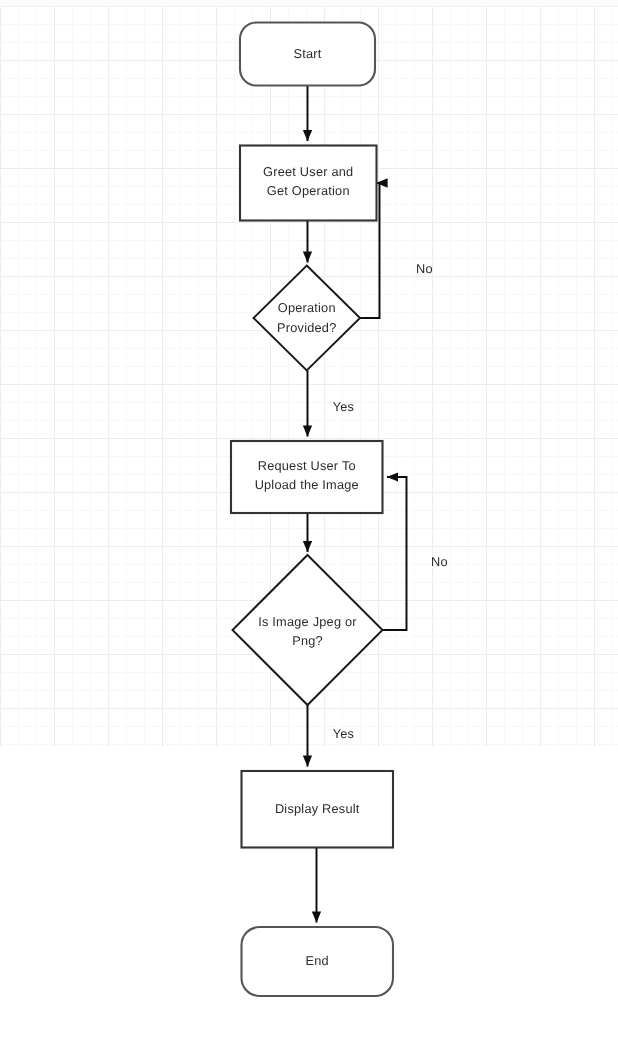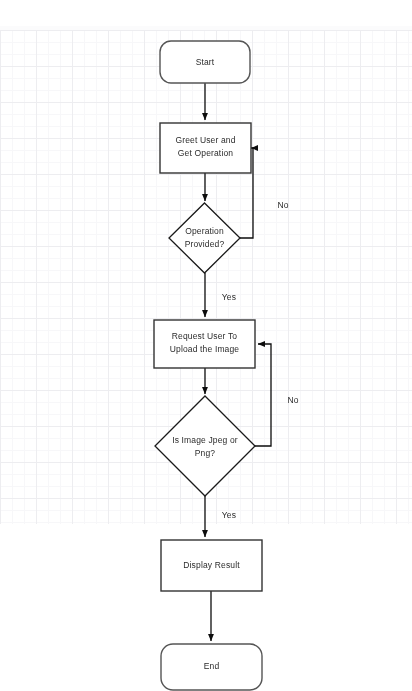--- a/index.html
+++ b/index.html
@@ -23,21 +23,20 @@
       linear-gradient(to right, #ededf0 1px, transparent 1px),
       linear-gradient(to bottom, #ededf0 1px, transparent 1px),
       linear-gradient(to right, #f7f7f9 1px, transparent 1px),
       linear-gradient(to bottom, #f7f7f9 1px, transparent 1px);
     background-size:
       36px 36px,
       36px 36px,
       12px 12px,
       12px 12px;
     background-position: 0 4px, 0 4px, 0 4px, 0 4px;
-    margin-top: 26px;
   }
   #top-strip {
     position: absolute;
     left: 0;
     top: 0;
     width: 412px;
     height: 4px;
     background: #fbfbfc;
   }
   #diagram-svg {

